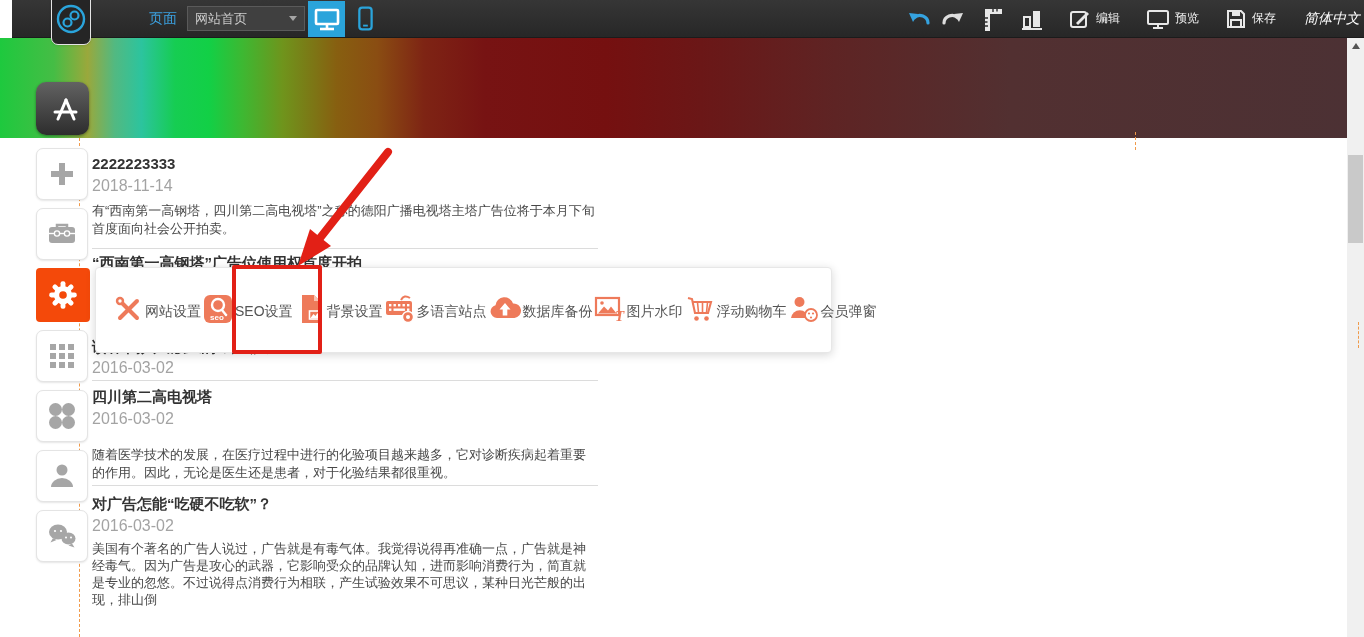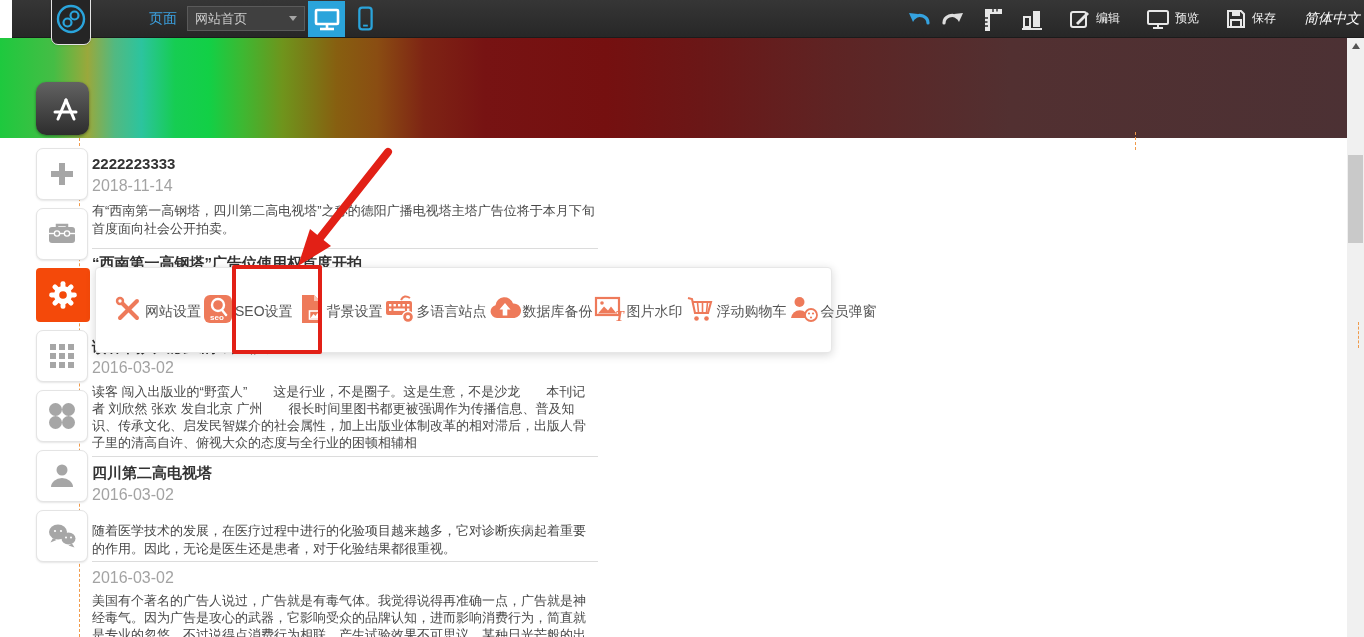--- a/index.html
+++ b/index.html
@@ -276,30 +276,30 @@
       <div class="a-date">2018-11-14</div>
       <p class="a-body">有“西南第一高钢塔，四川第二高电视塔”之称的德阳广播电视塔主塔广告位将于本月下旬首度面向社会公开拍卖。</p>
       <hr class="divider">
     </section>
     <section class="article art-2">
       <h3 class="a-title">“西南第一高钢塔”广告位使用权首度开拍</h3>
     </section>
     <section class="article art-3">
       <h3 class="a-title">读客 闯入出版业的“野蛮人”</h3>
       <div class="a-date">2016-03-02</div>
-      <p class="a-body">读客 闯入出版业的“野蛮人”　　这是行业，不是圈子。这是生意，不是沙龙　　本刊记者 刘欣然 张欢 发自北京 广州　　很长时间里图书都更被强调作为传播信息、普及知识、传承文化、启发民智媒介的社会属性，加上出版业体制改革的相对滞后，出版人骨子里的清高自许、俯视大众的态度与全行业的困顿相辅相</p>
       <hr class="divider">
     </section>
     <section class="article art-4">
       <h3 class="a-title">四川第二高电视塔</h3>
       <div class="a-date">2016-03-02</div>
       <p class="a-body">随着医学技术的发展，在医疗过程中进行的化验项目越来越多，它对诊断疾病起着重要的作用。因此，无论是医生还是患者，对于化验结果都很重视。</p>
       <hr class="divider">
     </section>
     <section class="article art-5">
+      <h3 class="a-title">对广告怎能“吃硬不吃软”？</h3>
       <div class="a-date">2016-03-02</div>
       <p class="a-body">美国有个著名的广告人说过，广告就是有毒气体。我觉得说得再准确一点，广告就是神经毒气。因为广告是攻心的武器，它影响受众的品牌认知，进而影响消费行为，简直就是专业的忽悠。不过说得点消费行为相联，产生试验效果不可思议，某种日光芒般的出现，排山倒</p>
     </section>
   </div>
 
   <div class="popup">
     <div class="pitem">
       <div class="picon">
         <svg width="34" height="34" viewBox="0 0 34 34">
           <g stroke="#ee7a5a" stroke-width="4" stroke-linecap="round">

